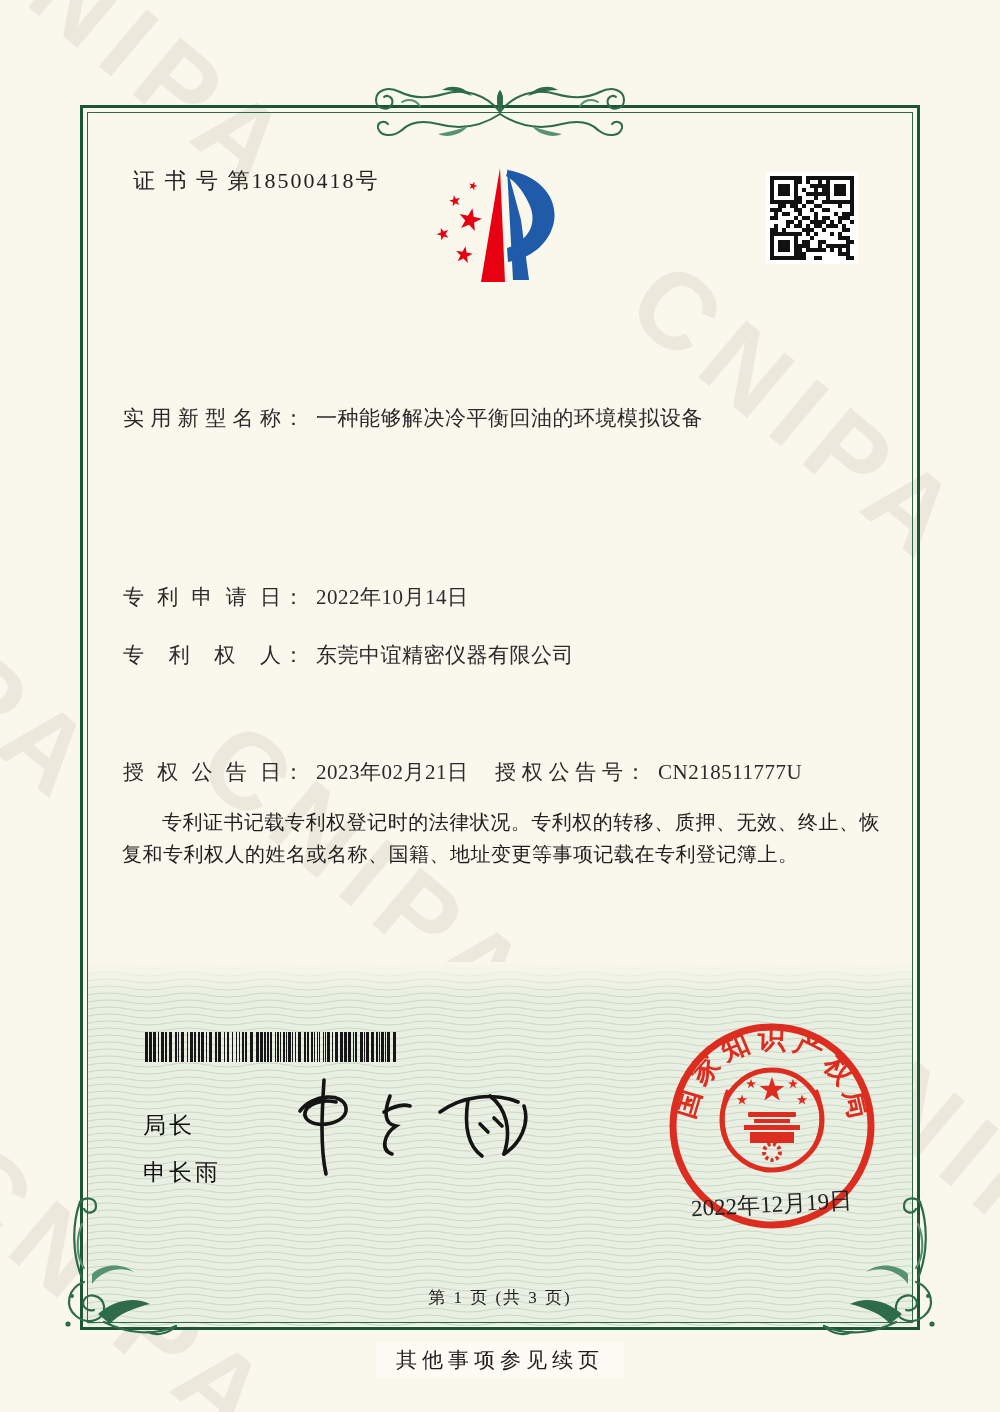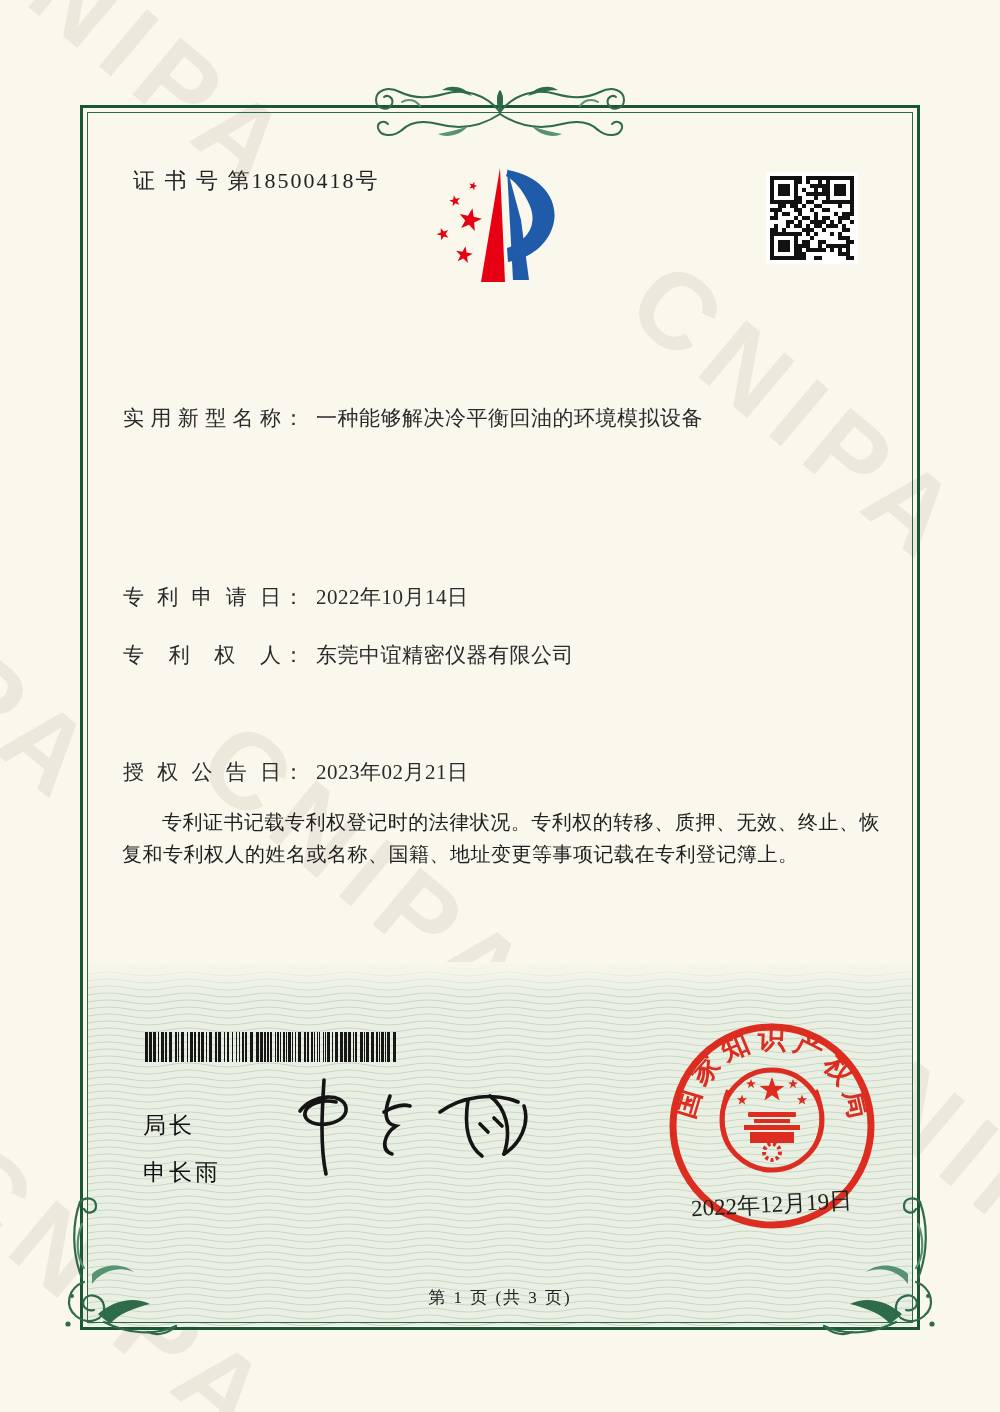--- a/index.html
+++ b/index.html
@@ -404,20 +404,21 @@
     <span class="lab">实用新型名称</span><span class="col">：</span><span class="val">一种能够解决冷平衡回油的环境模拟设备</span>
   </div>
   <div class="row r4">
     <span class="lab">专利申请日</span><span class="col">：</span><span class="val">2022年10月14日</span>
   </div>
   <div class="row r5">
     <span class="lab">专利权人</span><span class="col">：</span><span class="val">东莞中谊精密仪器有限公司</span>
   </div>
   <div class="row r7">
     <span><span class="lab">授权公告日</span><span class="col">：</span><span class="val">2023年02月21日</span></span>
+    <span class="g2"><span class="lab2">授权公告号</span><span class="col">：</span><span class="val">CN218511777U</span></span>
   </div>
 
   <div class="paras">
     <p>专利证书记载专利权登记时的法律状况。专利权的转移、质押、无效、终止、恢复和专利权人的姓名或名称、国籍、地址变更等事项记载在专利登记簿上。</p>
   </div>
 
   <div class="barcode">
       <i style="width: 3px;"></i>
       <s style="width: 1px;"></s>
       <i style="width: 3px;"></i>
@@ -593,14 +594,15 @@
       <rect x="86" y="96" width="48" height="5" rx="1" stroke="none"></rect>
       <rect x="92" y="103" width="36" height="4" stroke="none"></rect>
       <rect x="82" y="109" width="56" height="5" stroke="none"></rect>
       <rect x="88" y="116" width="44" height="11" stroke="none"></rect>
       <circle cx="110" cy="136" r="8" fill="none" stroke-width="4" stroke-dasharray="3,2.5"></circle>
     </g>
     <text x="110" y="196" text-anchor="middle" font-size="23" fill="#111" transform="rotate(-3 110 196)" font-family="'Liberation Serif','DejaVu Serif',serif">2022年12月19日</text>
   </svg>
 
   <div class="pageinfo">第 1 页 (共 3 页)</div>
+  <div class="contnote"><span>其他事项参见续页</span></div>
 
 </div>
 
 </body></html>

